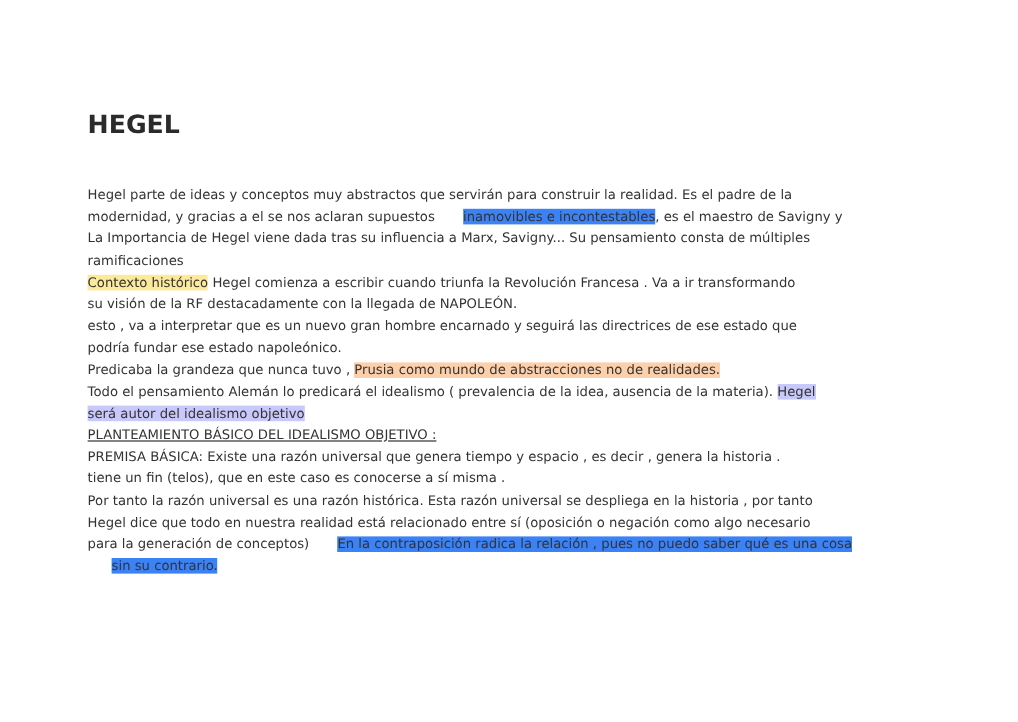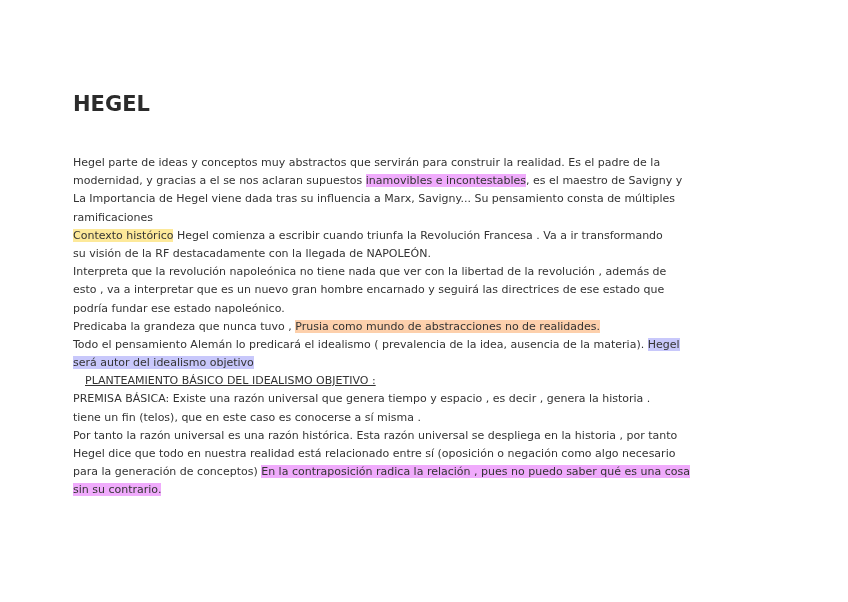--- a/index.html
+++ b/index.html
@@ -9,40 +9,39 @@
     position: absolute; left: 73px; top: 92px;
     font-family: "DejaVu Sans", sans-serif; font-weight: bold;
     font-size: 21px; color: #2b2b2b; letter-spacing: 0px; margin: 0;
   }
   .body-text {
     position: absolute; left: 73px; top: 154px; width: 610px;
     font-family: "DejaVu Sans", sans-serif; font-size: 11px;
     line-height: 18.2px; color: #333333;
   }
   .line { white-space: nowrap; height: 18.2px; }
-  .hl-green { background: #f0abfc; }
+  .hl-green { background: #3b82f6; margin-left: 20px; }
   .hl-yellow { background: #fde99a; }
   .hl-orange { background: #fdd0ac; text-align: center; }
   .hl-purple { background: #c8c8fb; }
-  .ul { text-decoration: underline; margin-left: 12px; }
+  .ul { text-decoration: underline; }
 </style>
 </head>
 <body>
 
 <div class="page">
   <h1 class="title">HEGEL</h1>
 
   <div class="body-text">
     <div class="line"><span>Hegel parte de ideas y conceptos muy abstractos que servirán para construir la realidad. Es el padre de la</span></div>
     <div class="line"><span>modernidad, y gracias a el se nos aclaran supuestos </span><span class="hl-green">inamovibles e incontestables</span><span>, es el maestro de Savigny y</span></div>
     <div class="line"><span>La Importancia de Hegel viene dada tras su influencia a Marx, Savigny... Su pensamiento consta de múltiples</span></div>
     <div class="line"><span>ramificaciones</span></div>
     <div class="line"><span class="hl-yellow">Contexto histórico</span><span> Hegel comienza a escribir cuando triunfa la Revolución Francesa . Va a ir transformando</span></div>
     <div class="line"><span>su visión de la RF destacadamente con la llegada de NAPOLEÓN.</span></div>
-    <div class="line"><span>Interpreta que la revolución napoleónica no tiene nada que ver con la libertad de la revolución , además de</span></div>
     <div class="line"><span>esto , va a interpretar que es un nuevo gran hombre encarnado y seguirá las directrices de ese estado que</span></div>
     <div class="line"><span>podría fundar ese estado napoleónico.</span></div>
     <div class="line"><span>Predicaba la grandeza que nunca tuvo , </span><span class="hl-orange">Prusia como mundo de abstracciones no de realidades.</span></div>
     <div class="line"><span>Todo el pensamiento Alemán lo predicará el idealismo ( prevalencia de la idea, ausencia de la materia). </span><span class="hl-purple">Hegel</span></div>
     <div class="line"><span class="hl-purple">será autor del idealismo objetivo</span></div>
     <div class="line"><span class="ul">PLANTEAMIENTO BÁSICO DEL IDEALISMO OBJETIVO :</span></div>
     <div class="line"><span>PREMISA BÁSICA: Existe una razón universal que genera tiempo y espacio , es decir , genera la historia .</span></div>
     <div class="line"><span>tiene un fin (telos), que en este caso es conocerse a sí misma .</span></div>
     <div class="line"><span>Por tanto la razón universal es una razón histórica. Esta razón universal se despliega en la historia , por tanto</span></div>
     <div class="line"><span>Hegel dice que todo en nuestra realidad está relacionado entre sí (oposición o negación como algo necesario</span></div>

